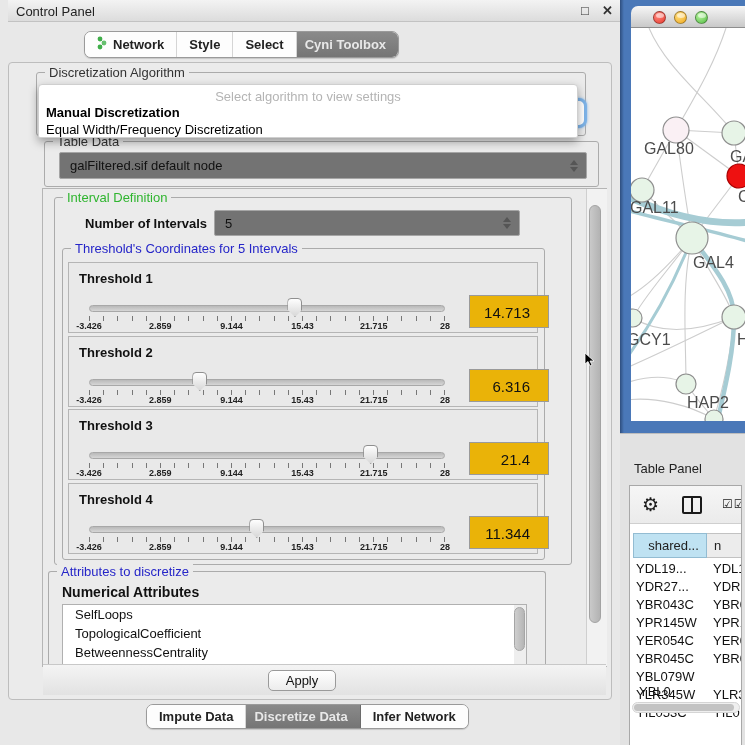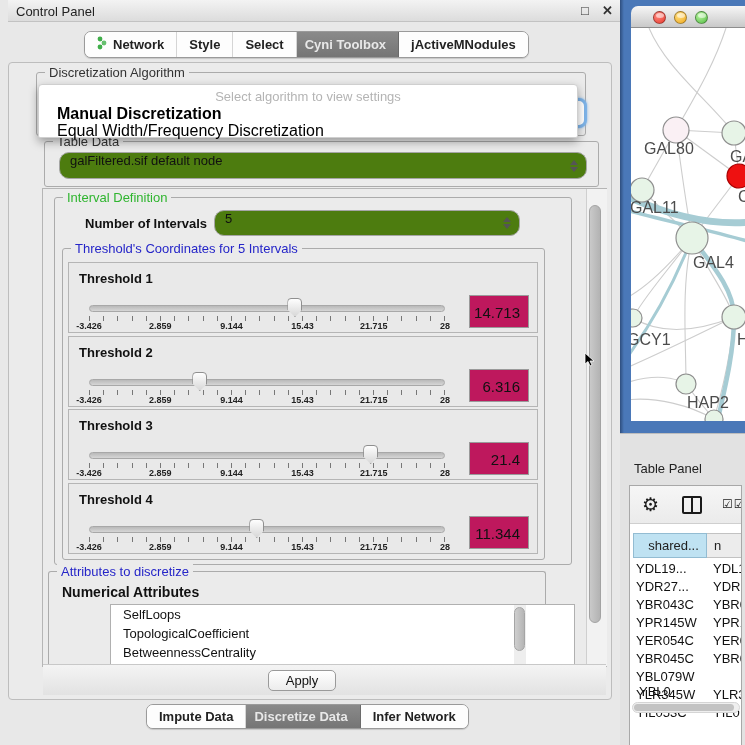--- a/index.html
+++ b/index.html
@@ -22,52 +22,52 @@
   
   #outer-panel { left:8px; top:62px; width:604px; height:638px; background:#ebebeb; border:1px solid #bdbdbd; border-radius:4px; }
 
   .groupbox { position:absolute; border:1px solid #ababab; border-radius:3px; }
   .grouplabel { position:absolute; top:-8px; left:8px; background:#ebebeb; padding:0 4px; font-size:13px; }
   .grouplabel.green { color:#2fb52f; }
   .grouplabel.blue { color:#2525c8; }
   .grouplabel.plain { color:#333; }
 
   
-  .combo { position:absolute; background:#4d7c0f; border:1px solid #a5a5a5; border-radius:10px; font-size:13px; color:#111; display:flex; align-items:flex-start; padding:0 22px 0 10px; }
+  .combo { position:absolute; background:#737373; border:1px solid #a5a5a5; border-radius:2px; font-size:13px; color:#111; display:flex; align-items:center; padding:0 22px 0 10px; }
   .stepper { position:absolute; right:7px; top:50%; transform:translateY(-50%); width:9px; height:12px; }
   .stepper:before, .stepper:after { content:""; position:absolute; left:0; border-left:4.5px solid transparent; border-right:4.5px solid transparent; }
   .stepper:before { top:0; border-bottom:5px solid #555; }
   .stepper:after { bottom:0; border-top:5px solid #555; }
 
   
   #algo-popup { left:38px; top:84px; width:540px; height:54px; background:#fff; border:1px solid #cfcfcf; border-radius:4px 4px 2px 2px; box-shadow:0 4px 10px rgba(0,0,0,.35); z-index:50;padding-left:24px; }
   #algo-popup .prompt { position:absolute; top:4px; left:0; width:100%; text-align:center; color:#b4b4b4; font-size:13px; }
-  #algo-popup .item { position:absolute; left:18px; font-size:16px; color:#000; }
+  #algo-popup .item { position:absolute; left:7px; font-size:13px; color:#000; }
   #algo-popup .item.b { font-weight:bold; }
   #combo-focus-sliver { left:553px; top:98px; width:34px; height:30px; border:3px solid #7db3e8; border-radius:8px; background:#fff; box-shadow:0 0 3px #7db3e8; z-index:10; }
 
   
   #scroll-panel { left:42px; top:188px; width:565px; height:479px; border:1px solid #b5b5b5; background:#ebebeb; }
   .vscroll { position:absolute; background:#f2f2f2; border-left:1px solid #cfcfcf; }
   .vthumb { position:absolute; left:2px; width:12px; background:linear-gradient(90deg,#c9c9c9,#b3b3b3); border:1px solid #a3a3a3; border-radius:7px; }
 
   
   .thr-panel { position:absolute; left:68px; width:470px; height:71px; border:1px solid #b5b5b5; background:#e9e9e9; }
   .thr-label { position:absolute; left:10px; top:8px; font-size:13px; font-weight:bold; color:#111; }
   .thr-track-wrap { position:absolute; left:20px; top:38px; width:356px; height:14px; }
   .thr-track { position:absolute; left:0; top:4px; width:100%; height:7px; border-radius:4px; background:linear-gradient(#b9b9b9,#d6d6d6); border:1px solid #a8a8a8; }
   .thr-handle { position:absolute; top:-3px; width:15px; height:19px; margin-left:-7px; background:linear-gradient(#fefefe,#d8d8d8); border:1px solid #8f8f8f; border-radius:4px 4px 2px 2px; clip-path:polygon(0 0,100% 0,100% 60%,50% 100%,0 60%); }
   .thr-ticks { position:absolute; left:20px; top:53px; width:356px; height:5px;
     background-image:repeating-linear-gradient(to right,#777 0,#777 1px,transparent 1px,transparent 14.2px); }
   .thr-ticklabels { position:absolute; left:20px; top:58px; width:356px; height:12px; }
   .thr-ticklabels span { position:absolute; transform:translateX(-50%); font-size:9px; font-weight:bold; color:#222; }
-  .thr-value { position:absolute; left:400px; top:32px; width:60px; height:33px; background:#be185d; border:1px solid #9a9a9a; font-size:15px; color:#111; text-align:right; padding:8px 8px 0 0; }
-
-  
-  #attr-list { left:62px; top:604px; width:465px; height:66px; background:#fff; border:1px solid #b0b0b0; overflow:hidden;margin-left:48px; }
+  .thr-value { position:absolute; left:400px; top:32px; width:80px; height:33px; background:#eab308; border:1px solid #9a9a9a; font-size:15px; color:#111; text-align:right; padding:8px 18px 0 0; }
+
+  
+  #attr-list { left:62px; top:604px; width:465px; height:66px; background:#fff; border:1px solid #b0b0b0; overflow:hidden; }
   #attr-list .li { font-size:13px; color:#111; padding:2px 0 2px 12px; }
   #attr-scroll { left:514px; top:605px; width:12px; height:60px; background:#eee; }
   #attr-thumb { left:0; top:2px; width:11px; height:44px; background:linear-gradient(90deg,#cfcfcf,#b5b5b5); border:1px solid #a5a5a5; border-radius:6px; }
 
   
   #apply-strip { left:43px; top:664px; width:563px; height:31px; background:linear-gradient(#f4f4f4,#e2e2e2); border-top:1px solid #c8c8c8; }
   #apply-btn { position:absolute; left:225px; top:5px; width:68px; height:21px; background:linear-gradient(#ffffff,#ececec); border:1px solid #9a9a9a; border-radius:5px; font-size:13px; color:#111; text-align:center; line-height:19px; }
 
   #bottom-tabs { left:146px; top:704px; }
 
@@ -123,23 +123,20 @@
     <span>Network</span>
   </div>
   <div class="seg">
       <span>Style</span>
     </div>
   <div class="seg">
       <span>Select</span>
     </div>
   <div class="seg selected">
       <span>Cyni Toolbox</span>
-    </div>
-  <div class="seg">
-      <span>jActiveMNodules</span>
     </div>
 </div>
 
 <div class="abs" id="outer-panel"></div>
 
 <div class="abs groupbox" style="left:36px; top:72px; width:550px; height:64px;">
   <span class="grouplabel plain">Discretization Algorithm</span>
 </div>
 <div class="abs" id="combo-focus-sliver"></div>
 

